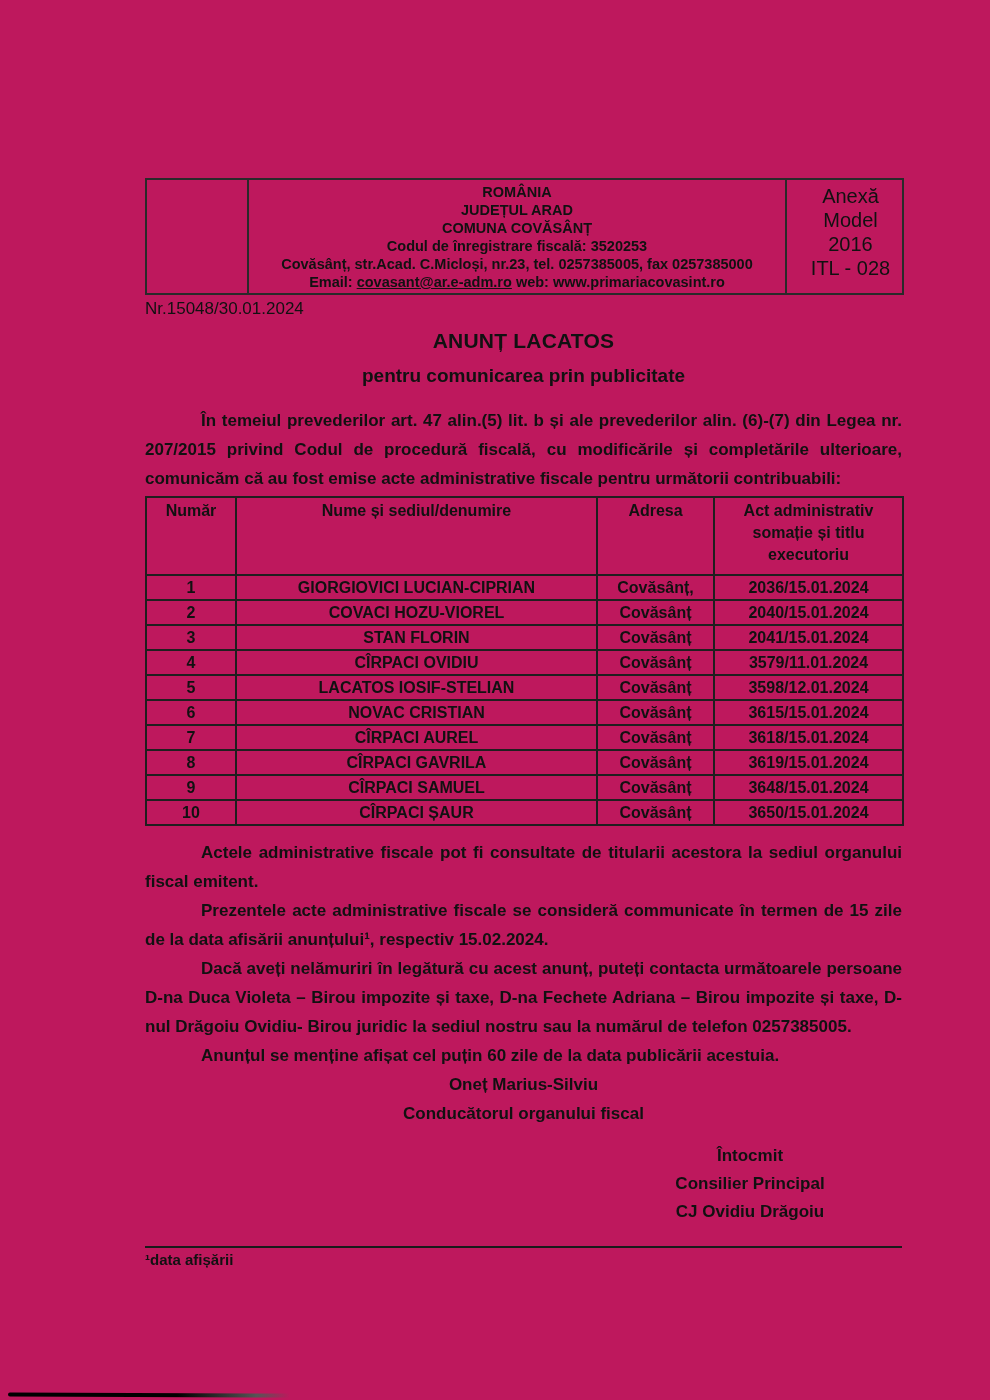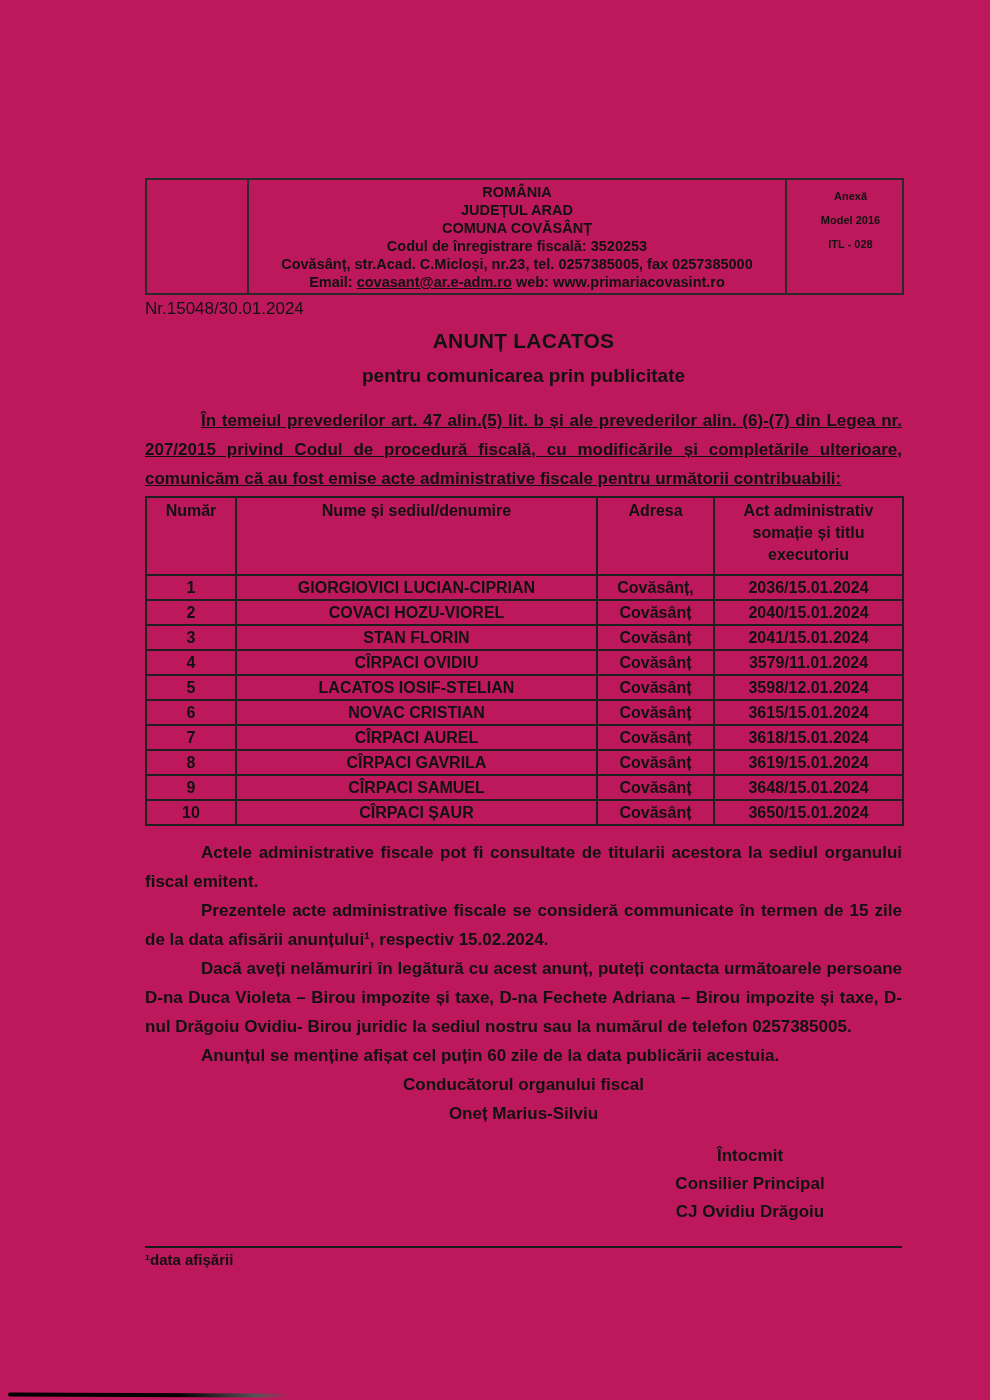--- a/index.html
+++ b/index.html
@@ -25,35 +25,35 @@
   .letterhead td {
     border: 2px solid #2a2a2a;
     vertical-align: top;
   }
   .lh-logo  { width: 102px; }
   .lh-main  { width: 538px; text-align: center; padding: 3px 4px 2px 4px; }
   .lh-annex { width: 117px; text-align: center; padding-top: 4px; }
   .lh-main .lh-line { font-weight: 700; font-size: 14.5px; line-height: 18px; }
   .lh-main .lh-email-line { font-weight: 700; font-size: 14.5px; line-height: 18px; }
   .lh-email { text-decoration: underline; }
-  .lh-annex .annex-line { font-weight: 700; font-size: 11px; line-height: 24px; padding-left: 12px; }
+  .lh-annex .annex-line { font-weight: 400; font-size: 20px; line-height: 24px; padding-left: 12px; }
 
   
   .doc-number { font-size: 17px; font-weight: 400; margin-top: 3px; line-height: 22px; }
   .doc-title    { text-align: center; font-size: 21px; font-weight: 700; margin-top: 7px; line-height: 27px; letter-spacing: 0.2px; }
   .doc-subtitle { text-align: center; font-size: 19px; font-weight: 700; margin-top: 9px; line-height: 25px; }
 
   
   .para {
     font-size: 17px; font-weight: 700;
     line-height: 29px;
     text-align: justify;
     text-indent: 56px;
   }
-  .intro { margin-top: 18px; text-decoration: underline; }
+  .intro { margin-top: 18px; }
   .after-table { margin-top: 12px; }
   .no-justify { text-align: left; }
 
   
   .main-table {
     width: 100%;
     border-collapse: collapse;
     table-layout: fixed;
     margin-top: 3px;
   }
@@ -221,22 +221,22 @@
             <td>3650/15.01.2024</td>
           </tr>
         </tbody>
     </table>
 
     <p class="para after-table">Actele administrative fiscale pot fi consultate de titularii acestora la sediul organului fiscal emitent.</p>
     <p class="para">Prezentele acte administrative fiscale se consideră communicate în termen de 15 zile de la data afisării anunțului¹, respectiv 15.02.2024.</p>
     <p class="para">Dacă aveți nelămuriri în legătură cu acest anunț, puteți contacta următoarele persoane D-na Duca Violeta – Birou impozite și taxe, D-na Fechete Adriana – Birou impozite și taxe, D-nul Drăgoiu Ovidiu- Birou juridic la sediul nostru sau la numărul de telefon 0257385005.</p>
     <p class="para no-justify">Anunțul se menține afișat cel puțin 60 zile de la data publicării acestuia.</p>
 
+    <div class="sig-center">Oneț Marius-Silviu</div>
     <div class="sig-center">Conducătorul organului fiscal</div>
-    <div class="sig-center">Oneț Marius-Silviu</div>
 
     <div class="sig-right">
       <div>Întocmit</div>
       <div>Consilier Principal</div>
       <div>CJ Ovidiu Drăgoiu</div>
     </div>
 
     <div class="footnote-block">
       <hr class="footnote-rule">
       <div class="footnote-text">¹data afișării</div>

